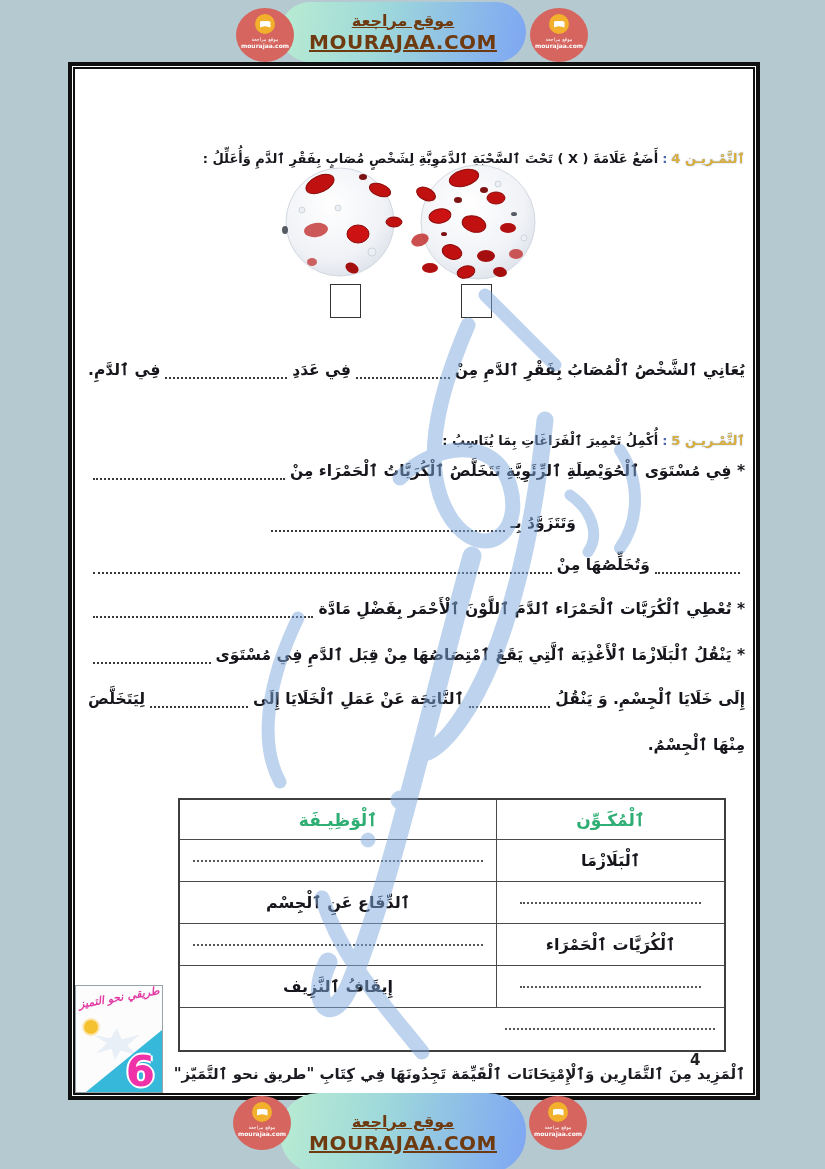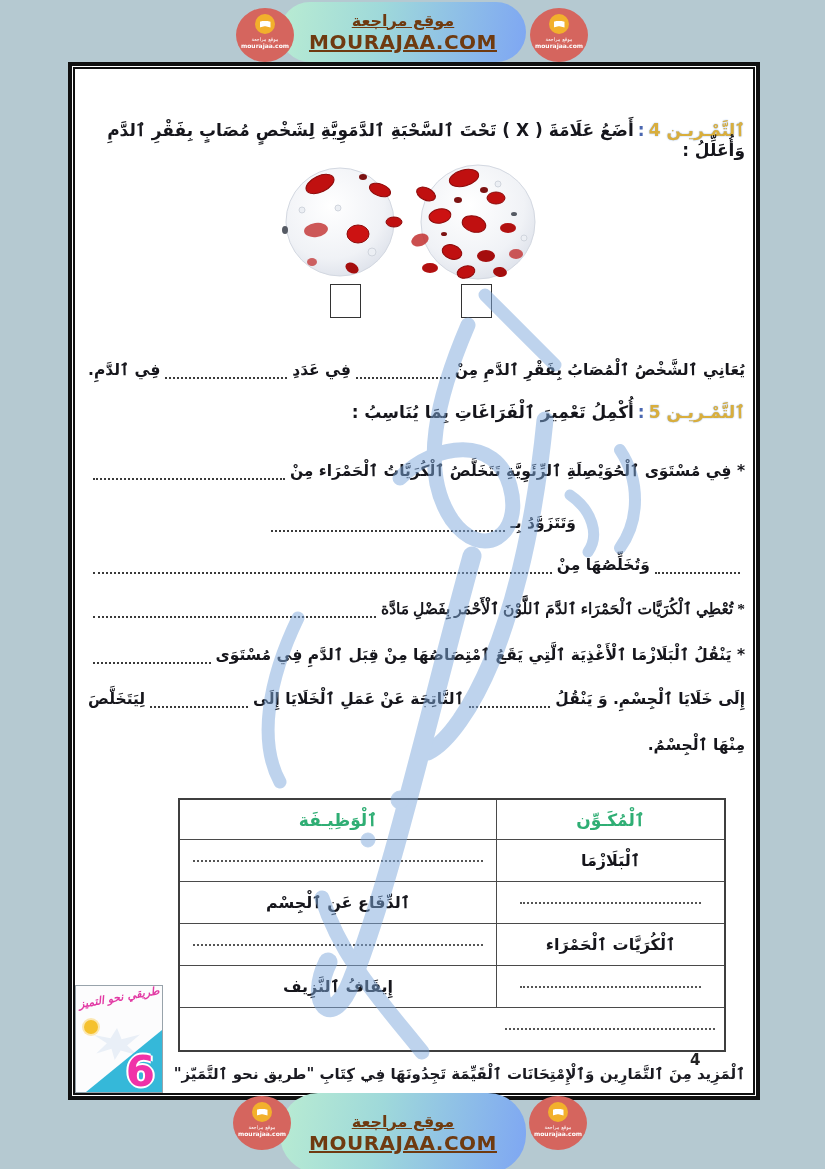--- a/index.html
+++ b/index.html
@@ -29,21 +29,21 @@
   .pill .dom{font-size:20px;font-weight:800;color:var(--banner-brown);text-decoration:underline;letter-spacing:.5px;}
 
   .logo{position:absolute;width:58px;height:54px;background:var(--logo-red);border-radius:50%;z-index:11;
         display:flex;flex-direction:column;align-items:center;}
   .logo-sun{margin-top:6px;width:20px;height:20px;border-radius:50%;background:var(--logo-yellow);display:flex;align-items:center;justify-content:center;}
   .logo-book{width:11px;height:7px;background:#fff;clip-path:polygon(0 18%,45% 0,55% 0,100% 18%,100% 100%,55% 82%,45% 82%,0 100%);}
   .logo .t1{font-size:5px;color:#fff;margin-top:3px;direction:rtl;line-height:1;}
   .logo .t2{font-size:6px;color:#fff;font-weight:bold;line-height:1.4;}
 
   
-  .exline{position:absolute;right:11px;left:16px;direction:rtl;color:var(--ink);font-weight:700;font-size:17px;}
+  .exline{position:absolute;right:11px;left:16px;direction:rtl;color:var(--ink);font-weight:700;font-size:13px;margin-top:31px;}
   .ex-label{color:var(--exercise-label-gold);font-weight:800;text-shadow:0 0 2px #b9d0f0,0 0 1px #9db8e8;}
   .ex-colon{color:var(--exercise-colon-blue);font-weight:800;padding:0 4px;}
 
   .line{position:absolute;right:11px;left:16px;direction:rtl;display:flex;align-items:flex-end;
         color:var(--ink);font-weight:700;font-size:15.5px;white-space:nowrap;}
   .line .seg{flex:0 0 auto;}
   .dotfill{flex:1 1 auto;border-bottom:2px dotted #3a3a3a;height:3px;margin:0 5px;min-width:30px;}
   .dotfix{flex:0 0 auto;border-bottom:2px dotted #3a3a3a;height:3px;margin:0 5px;}
 
   
@@ -161,21 +161,21 @@
     </div>
     <div class="line" style="top:448px;left:auto;right:180px;width:310px;">
       <span class="seg">وَتَتَزَوَّدُ بِـ</span>
       <span class="dotfill"></span>
     </div>
     <div class="line" style="top:490px;">
       <span class="dotfix" style="width:85px;"></span>
       <span class="seg">وَتُخَلِّصُهَا مِنْ</span>
       <span class="dotfill"></span>
     </div>
-    <div class="line" style="top:534px;font-family:Liberation Serif, serif;">
+    <div class="line" style="top:534px;">
       <span class="seg">* تُعْطِي ٱلْكُرَيَّات ٱلْحَمْرَاء ٱلدَّمَ ٱللَّوْنَ ٱلْأَحْمَر بِفَضْلِ مَادَّة</span>
       <span class="dotfill"></span>
     </div>
     <div class="line" style="top:580px;">
       <span class="seg">* يَنْقُلُ ٱلْبَلَازْمَا ٱلْأَغْذِيَة ٱلَّتِي يَقَعُ ٱمْتِصَاصُهَا مِنْ قِبَل ٱلدَّمِ فِي مُسْتَوَى</span>
       <span class="dotfill"></span>
     </div>
     <div class="line" style="top:624px;">
       <span class="seg">إِلَى خَلَايَا ٱلْجِسْمِ. وَ يَنْقُلُ</span>
       <span class="dotfill"></span>

